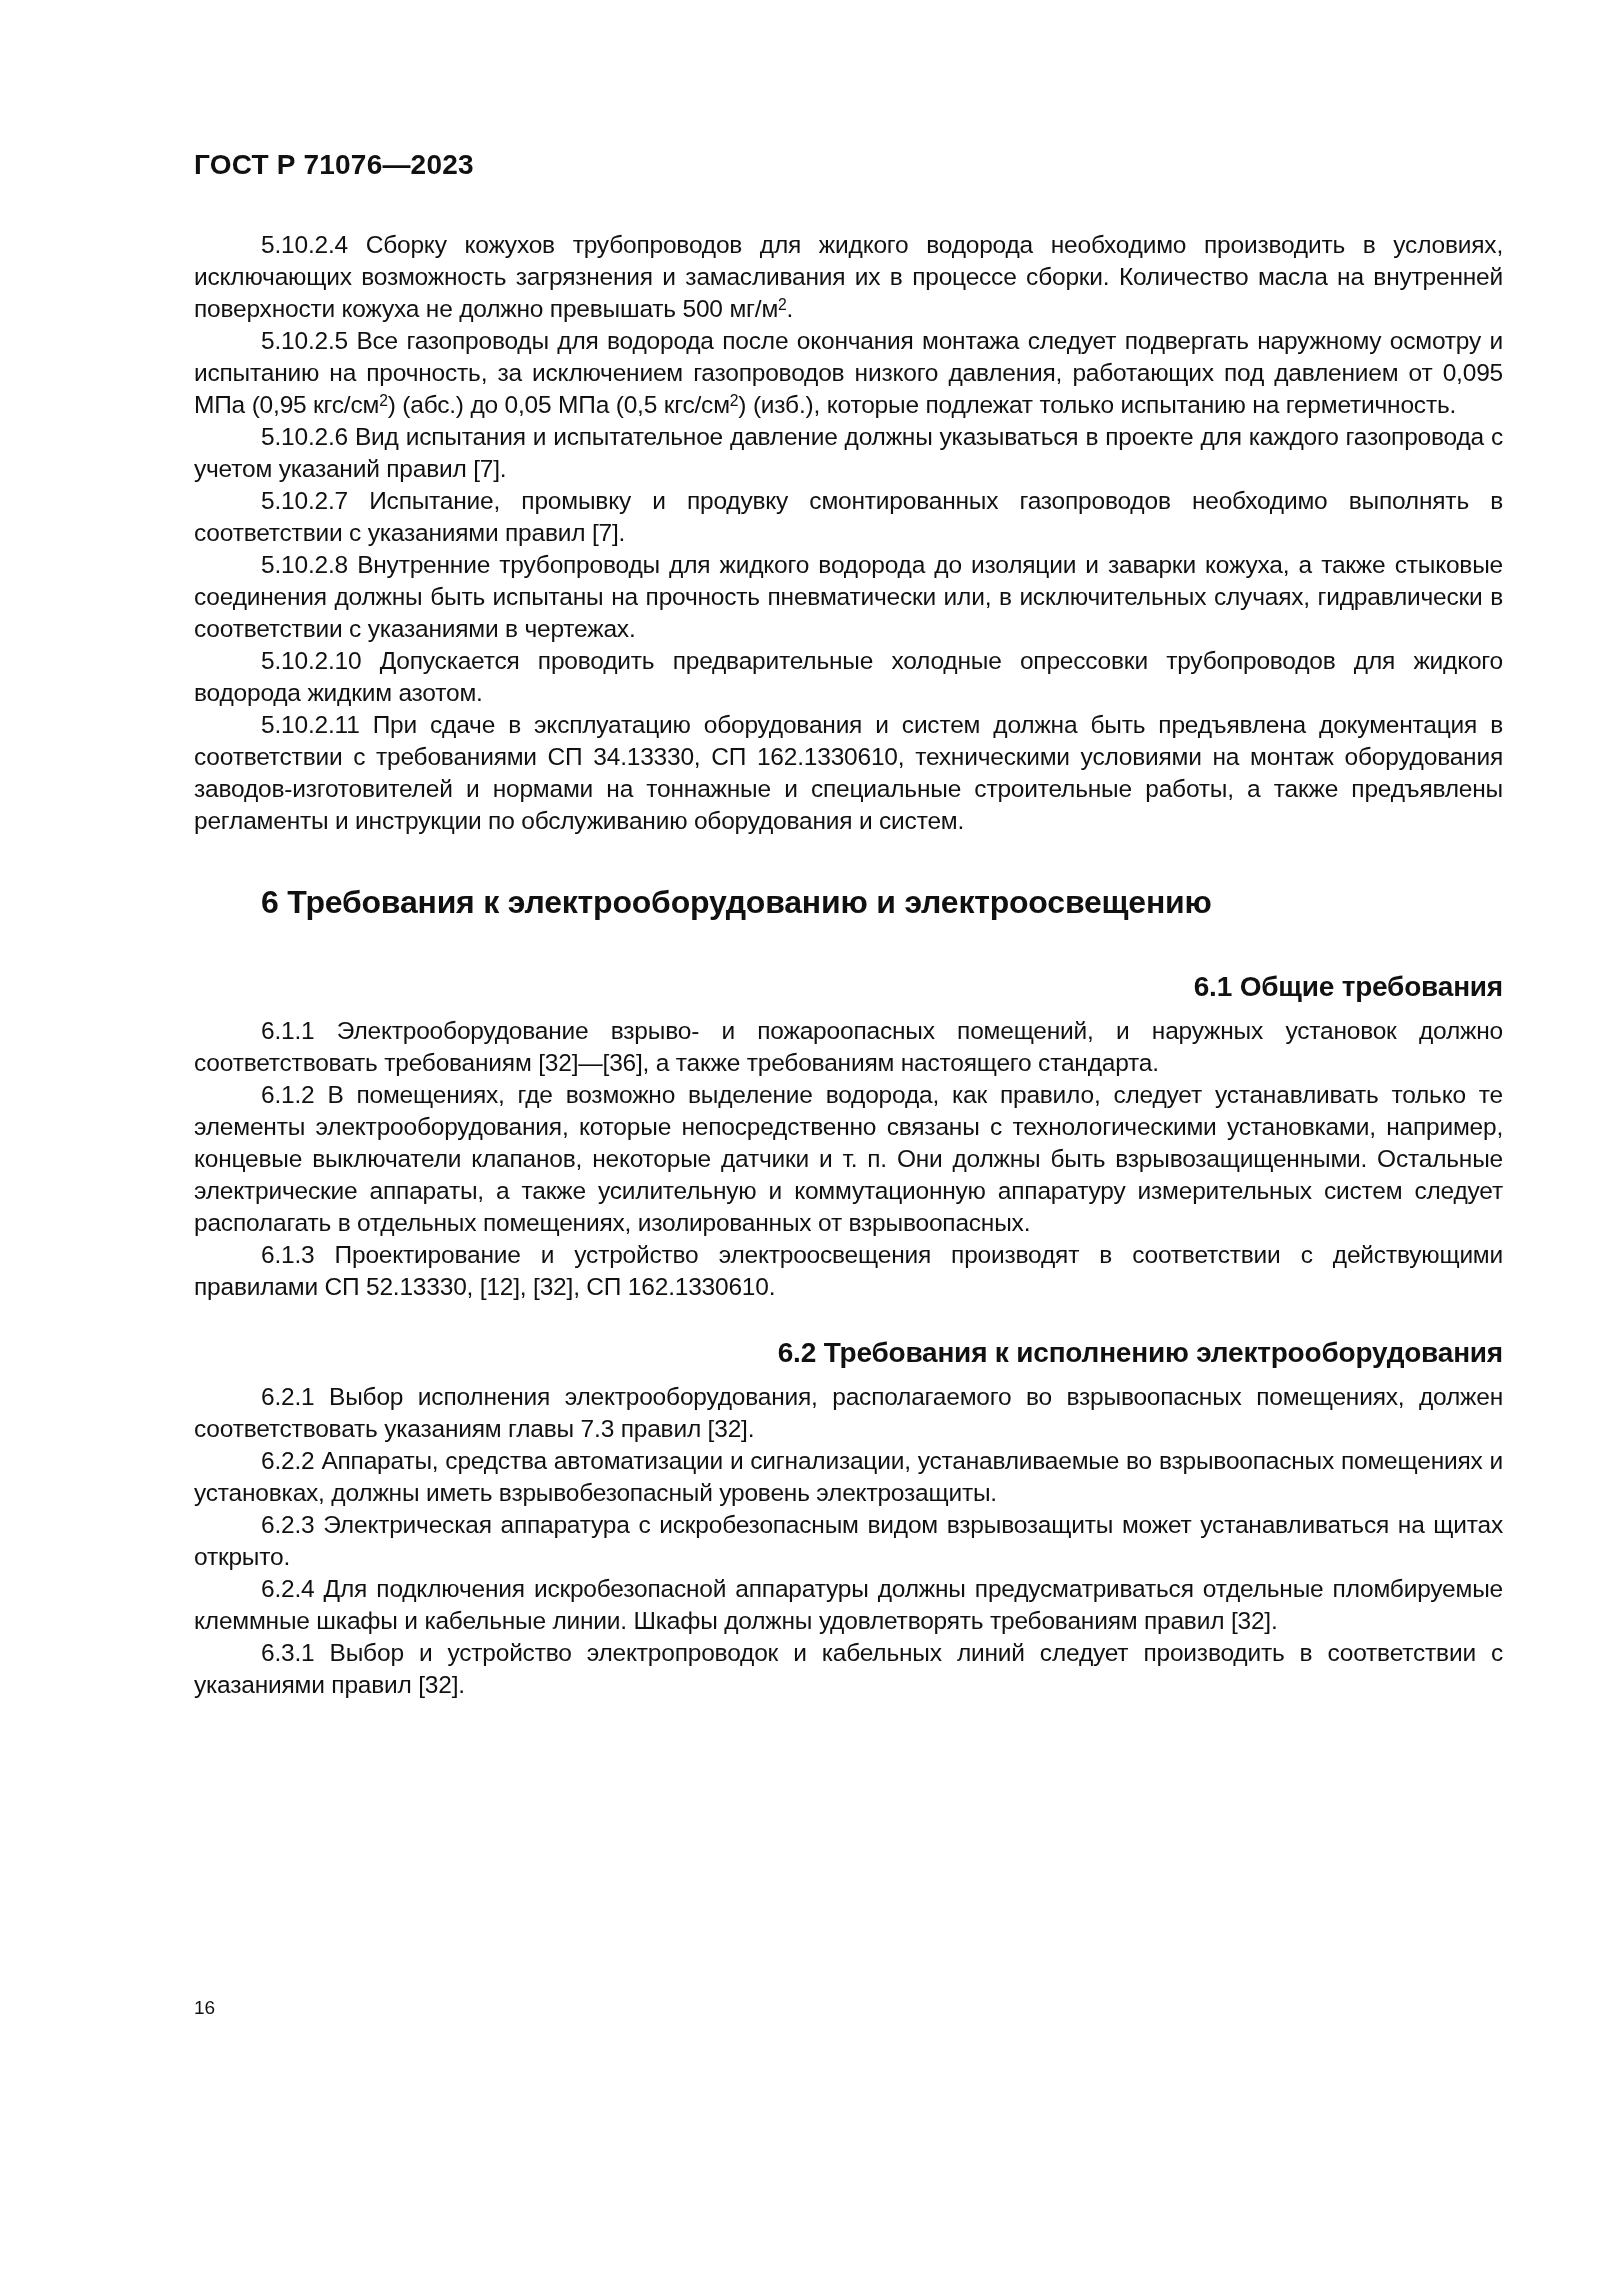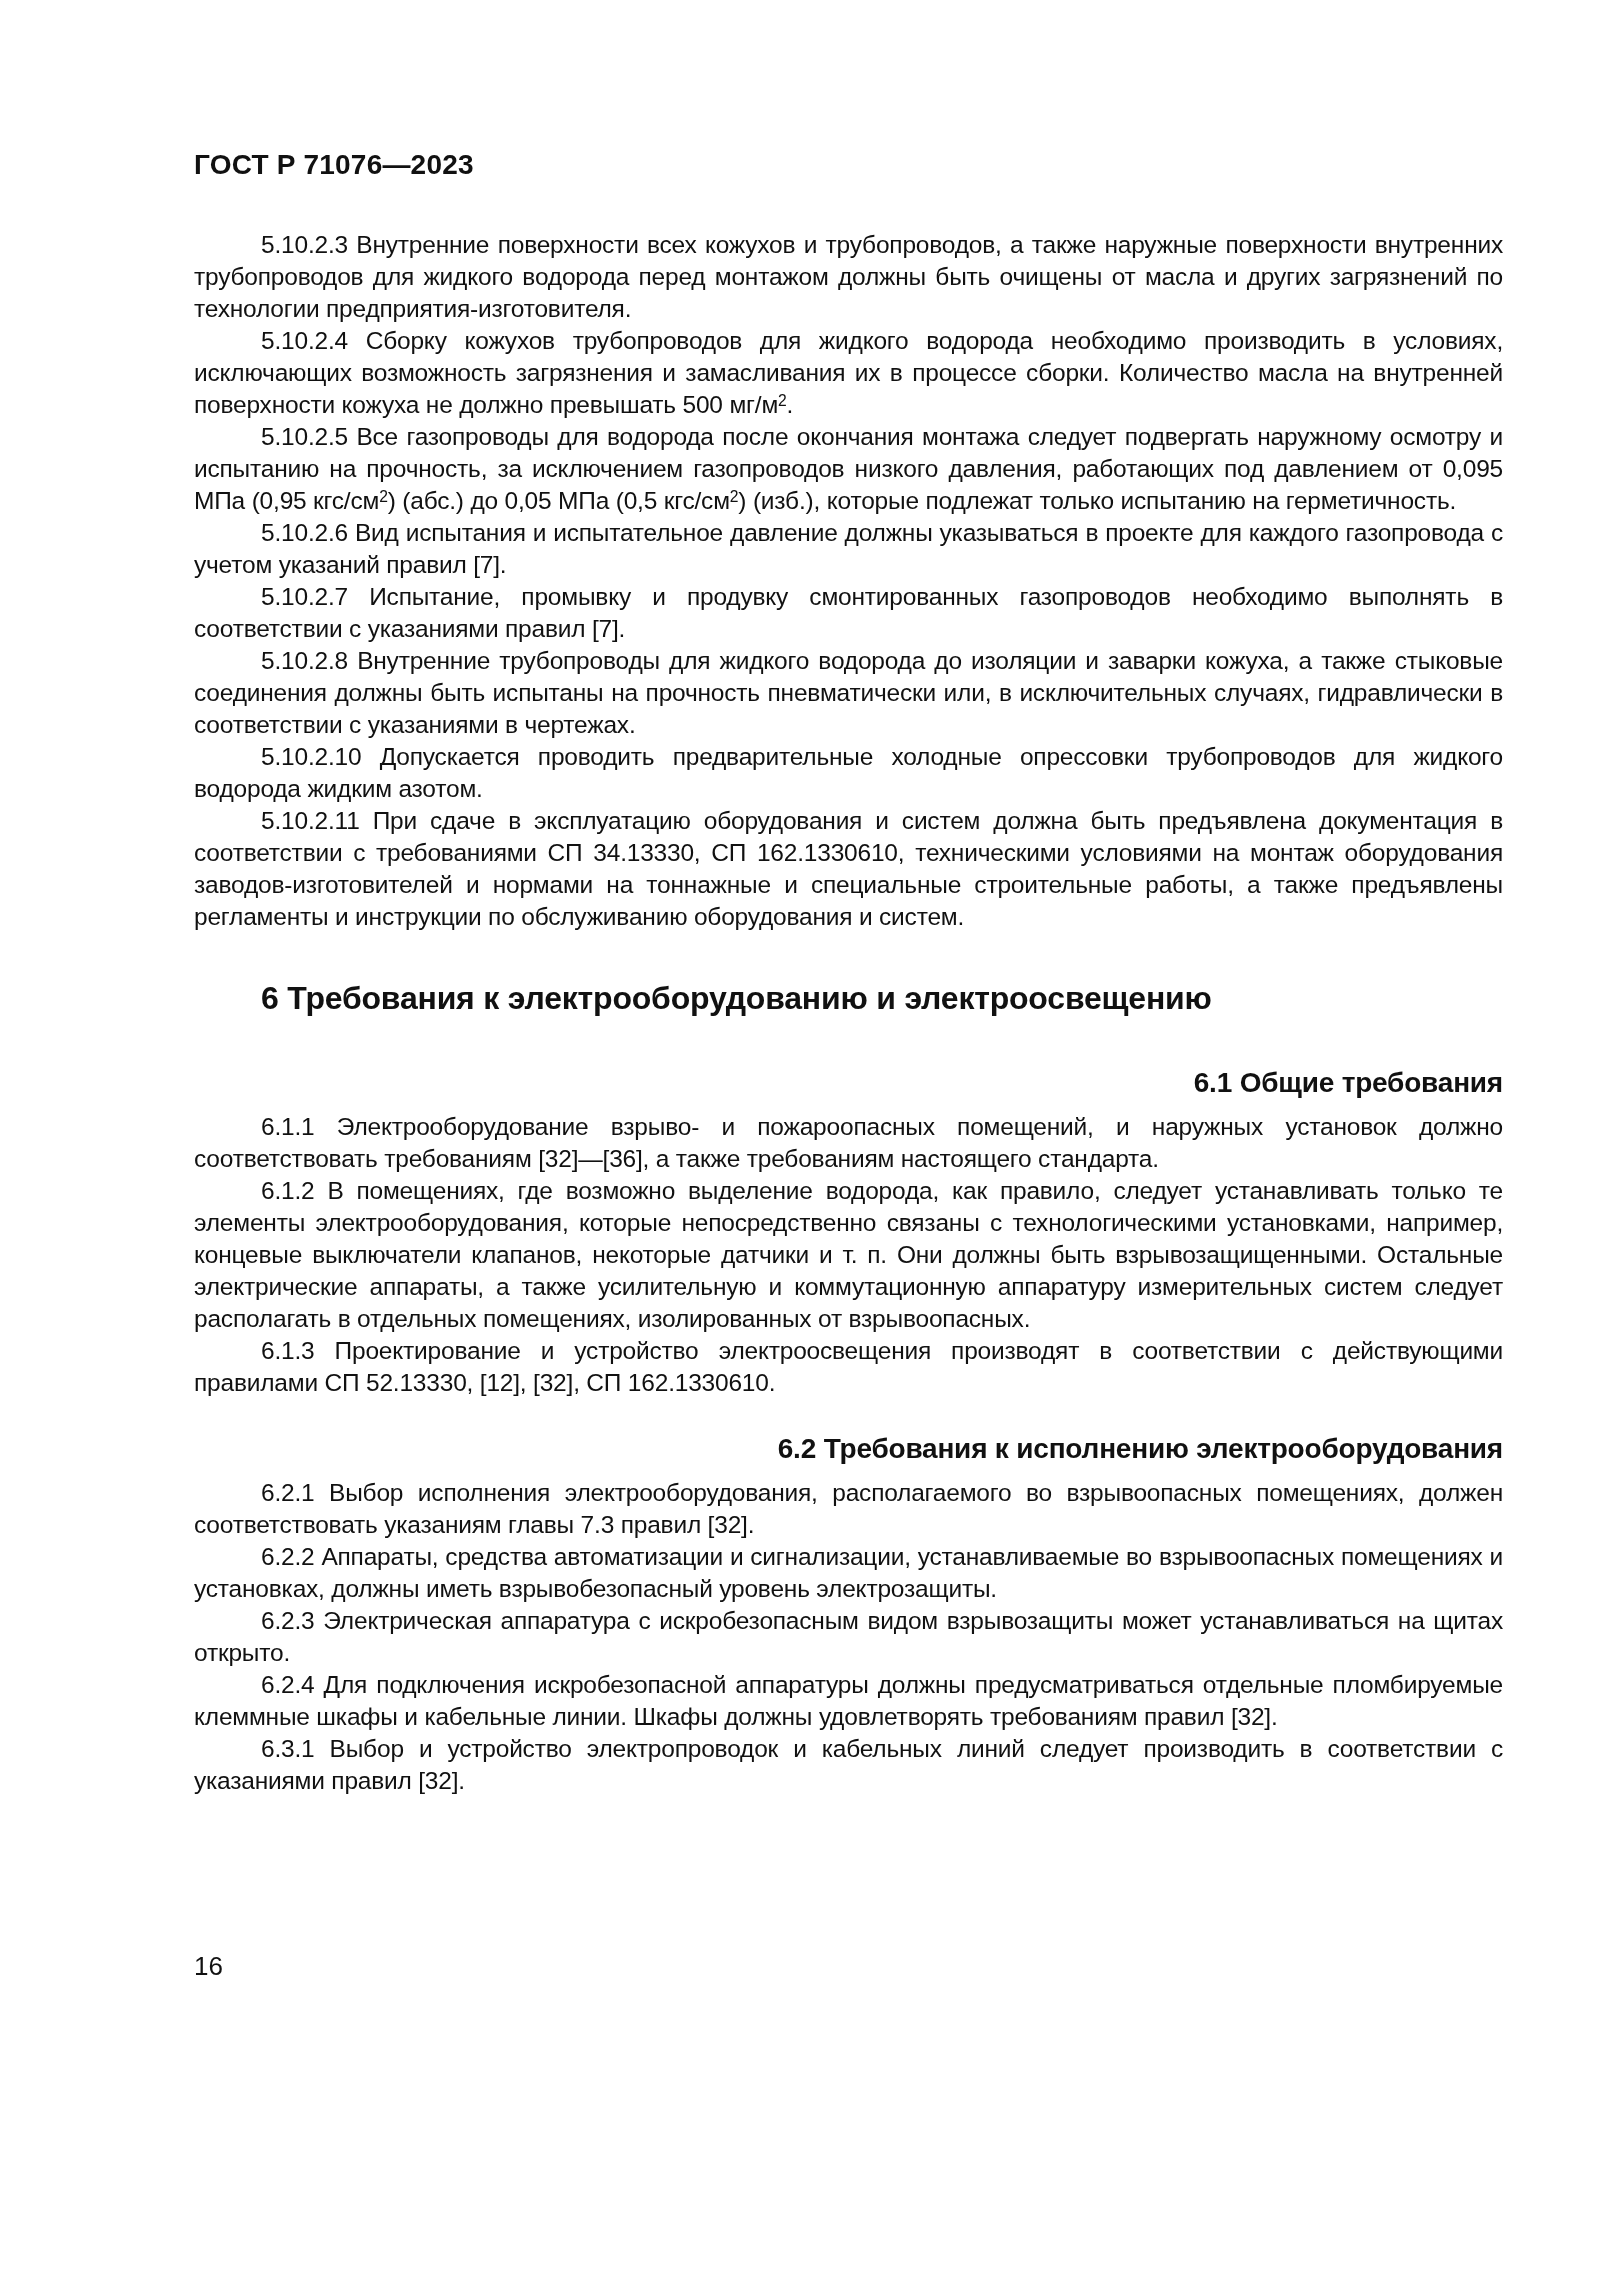--- a/index.html
+++ b/index.html
@@ -59,33 +59,32 @@
   .doc-body sup {
     font-size: 64%;
     line-height: 0;
     vertical-align: baseline;
     position: relative;
     top: -0.45em;
   }
   .page-number {
     position: absolute;
     left: 194px;
-    top: 1950px;
-    font-size: 26px;
+    top: 1992px;
+    font-size: 19px;
     line-height: 32px;
   }
 </style>
 </head>
 <body>
 
 <div class="page" style="background: rgb(255, 255, 255); color: rgb(17, 17, 17);">
   <div class="running-header">ГОСТ Р 71076—2023</div>
 
   <main class="doc-body">
-      <p class="paragraph">5.10.2.3 Внутренние поверхности всех кожухов и трубопроводов, а также наружные поверхности внутренних трубопроводов для жидкого водорода перед монтажом должны быть очищены от масла и других загрязнений по технологии предприятия-изготовителя.</p>
       <p class="paragraph">5.10.2.4 Сборку кожухов трубопроводов для жидкого водорода необходимо производить в условиях, исключающих возможность загрязнения и замасливания их в процессе сборки. Количество масла на внутренней поверхности кожуха не должно превышать 500 мг/м<sup>2</sup>.</p>
       <p class="paragraph">5.10.2.5 Все газопроводы для водорода после окончания монтажа следует подвергать наружному осмотру и испытанию на прочность, за исключением газопроводов низкого давления, работающих под давлением от 0,095 МПа (0,95 кгс/см<sup>2</sup>) (абс.) до 0,05 МПа (0,5 кгс/см<sup>2</sup>) (изб.), которые подлежат только испытанию на герметичность.</p>
       <p class="paragraph">5.10.2.6 Вид испытания и испытательное давление должны указываться в проекте для каждого газопровода с учетом указаний правил [7].</p>
       <p class="paragraph">5.10.2.7 Испытание, промывку и продувку смонтированных газопроводов необходимо выполнять в соответствии с указаниями правил [7].</p>
       <p class="paragraph">5.10.2.8 Внутренние трубопроводы для жидкого водорода до изоляции и заварки кожуха, а также стыковые соединения должны быть испытаны на прочность пневматически или, в исключительных случаях, гидравлически в соответствии с указаниями в чертежах.</p>
       <p class="paragraph">5.10.2.10 Допускается проводить предварительные холодные опрессовки трубопроводов для жидкого водорода жидким азотом.</p>
       <p class="paragraph">5.10.2.11 При сдаче в эксплуатацию оборудования и систем должна быть предъявлена документация в соответствии с требованиями СП 34.13330, СП 162.1330610, техническими условиями на монтаж оборудования заводов-изготовителей и нормами на тоннажные и специальные строительные работы, а также предъявлены регламенты и инструкции по обслуживанию оборудования и систем.</p>
       <h2 class="heading1">6 Требования к электрооборудованию и электроосвещению</h2>
       <h3 class="heading2">6.1 Общие требования</h3>
       <p class="paragraph">6.1.1 Электрооборудование взрыво- и пожароопасных помещений, и наружных установок должно соответствовать требованиям [32]—[36], а также требованиям настоящего стандарта.</p>

